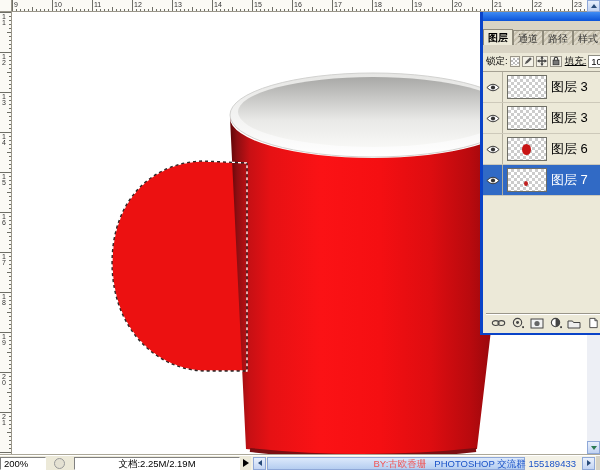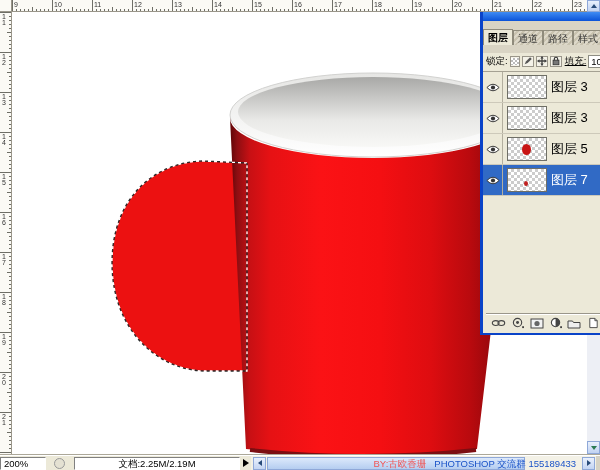--- a/index.html
+++ b/index.html
@@ -509,21 +509,21 @@
     <span class="layer-name">图层 3</span>
   </div>
         <div class="lrow">
     <span class="eye-cell">
       <svg width="14" height="9" viewBox="0 0 16 10">
         <path d="M1 5 Q8 -2.5 15 5 Q8 12.5 1 5 Z" fill="#fff" stroke="#333" stroke-width="1.1"></path>
         <circle cx="8" cy="5" r="2.4" fill="#333"></circle>
       </svg>
     </span>
     <span class="thumb thumb-checker-blob"></span>
-    <span class="layer-name">图层 5</span>
+    <span class="layer-name">图层 6</span>
   </div>
         <div class="lrow selected">
     <span class="eye-cell">
       <svg width="14" height="9" viewBox="0 0 16 10">
         <path d="M1 5 Q8 -2.5 15 5 Q8 12.5 1 5 Z" fill="#fff" stroke="#333" stroke-width="1.1"></path>
         <circle cx="8" cy="5" r="2.4" fill="#333"></circle>
       </svg>
     </span>
     <span class="thumb thumb-checker-dot"></span>
     <span class="layer-name">图层 7</span>

